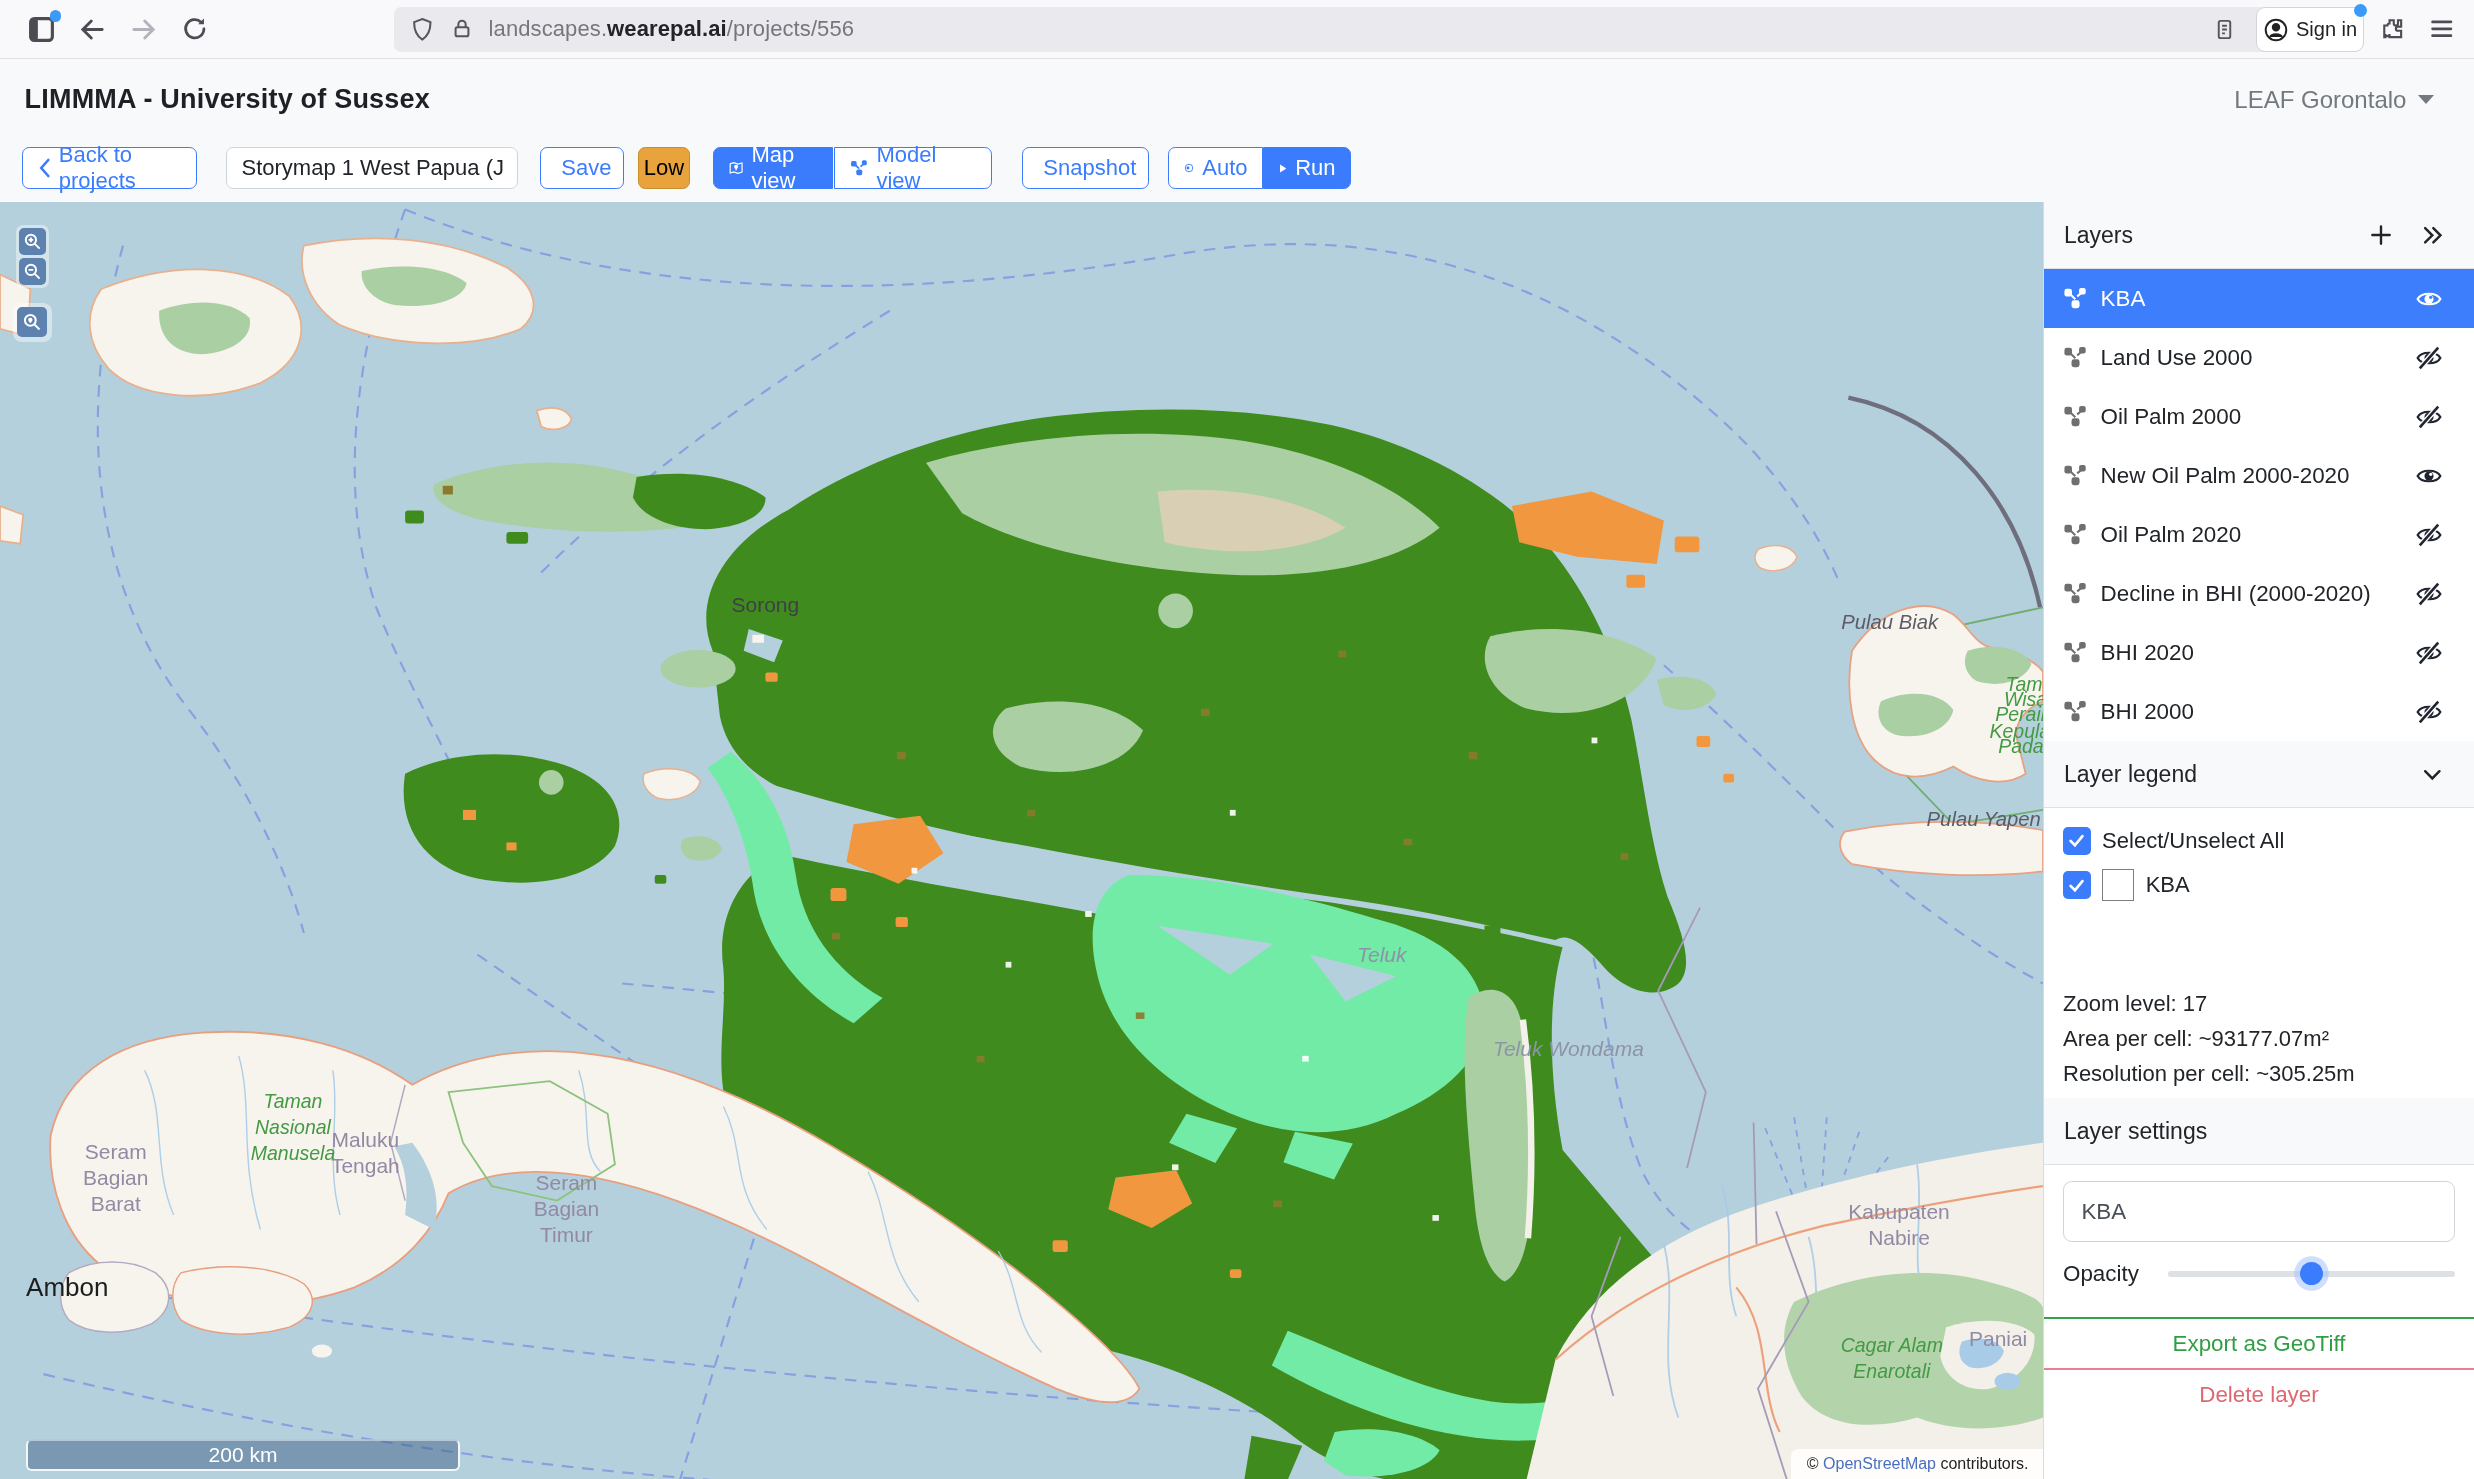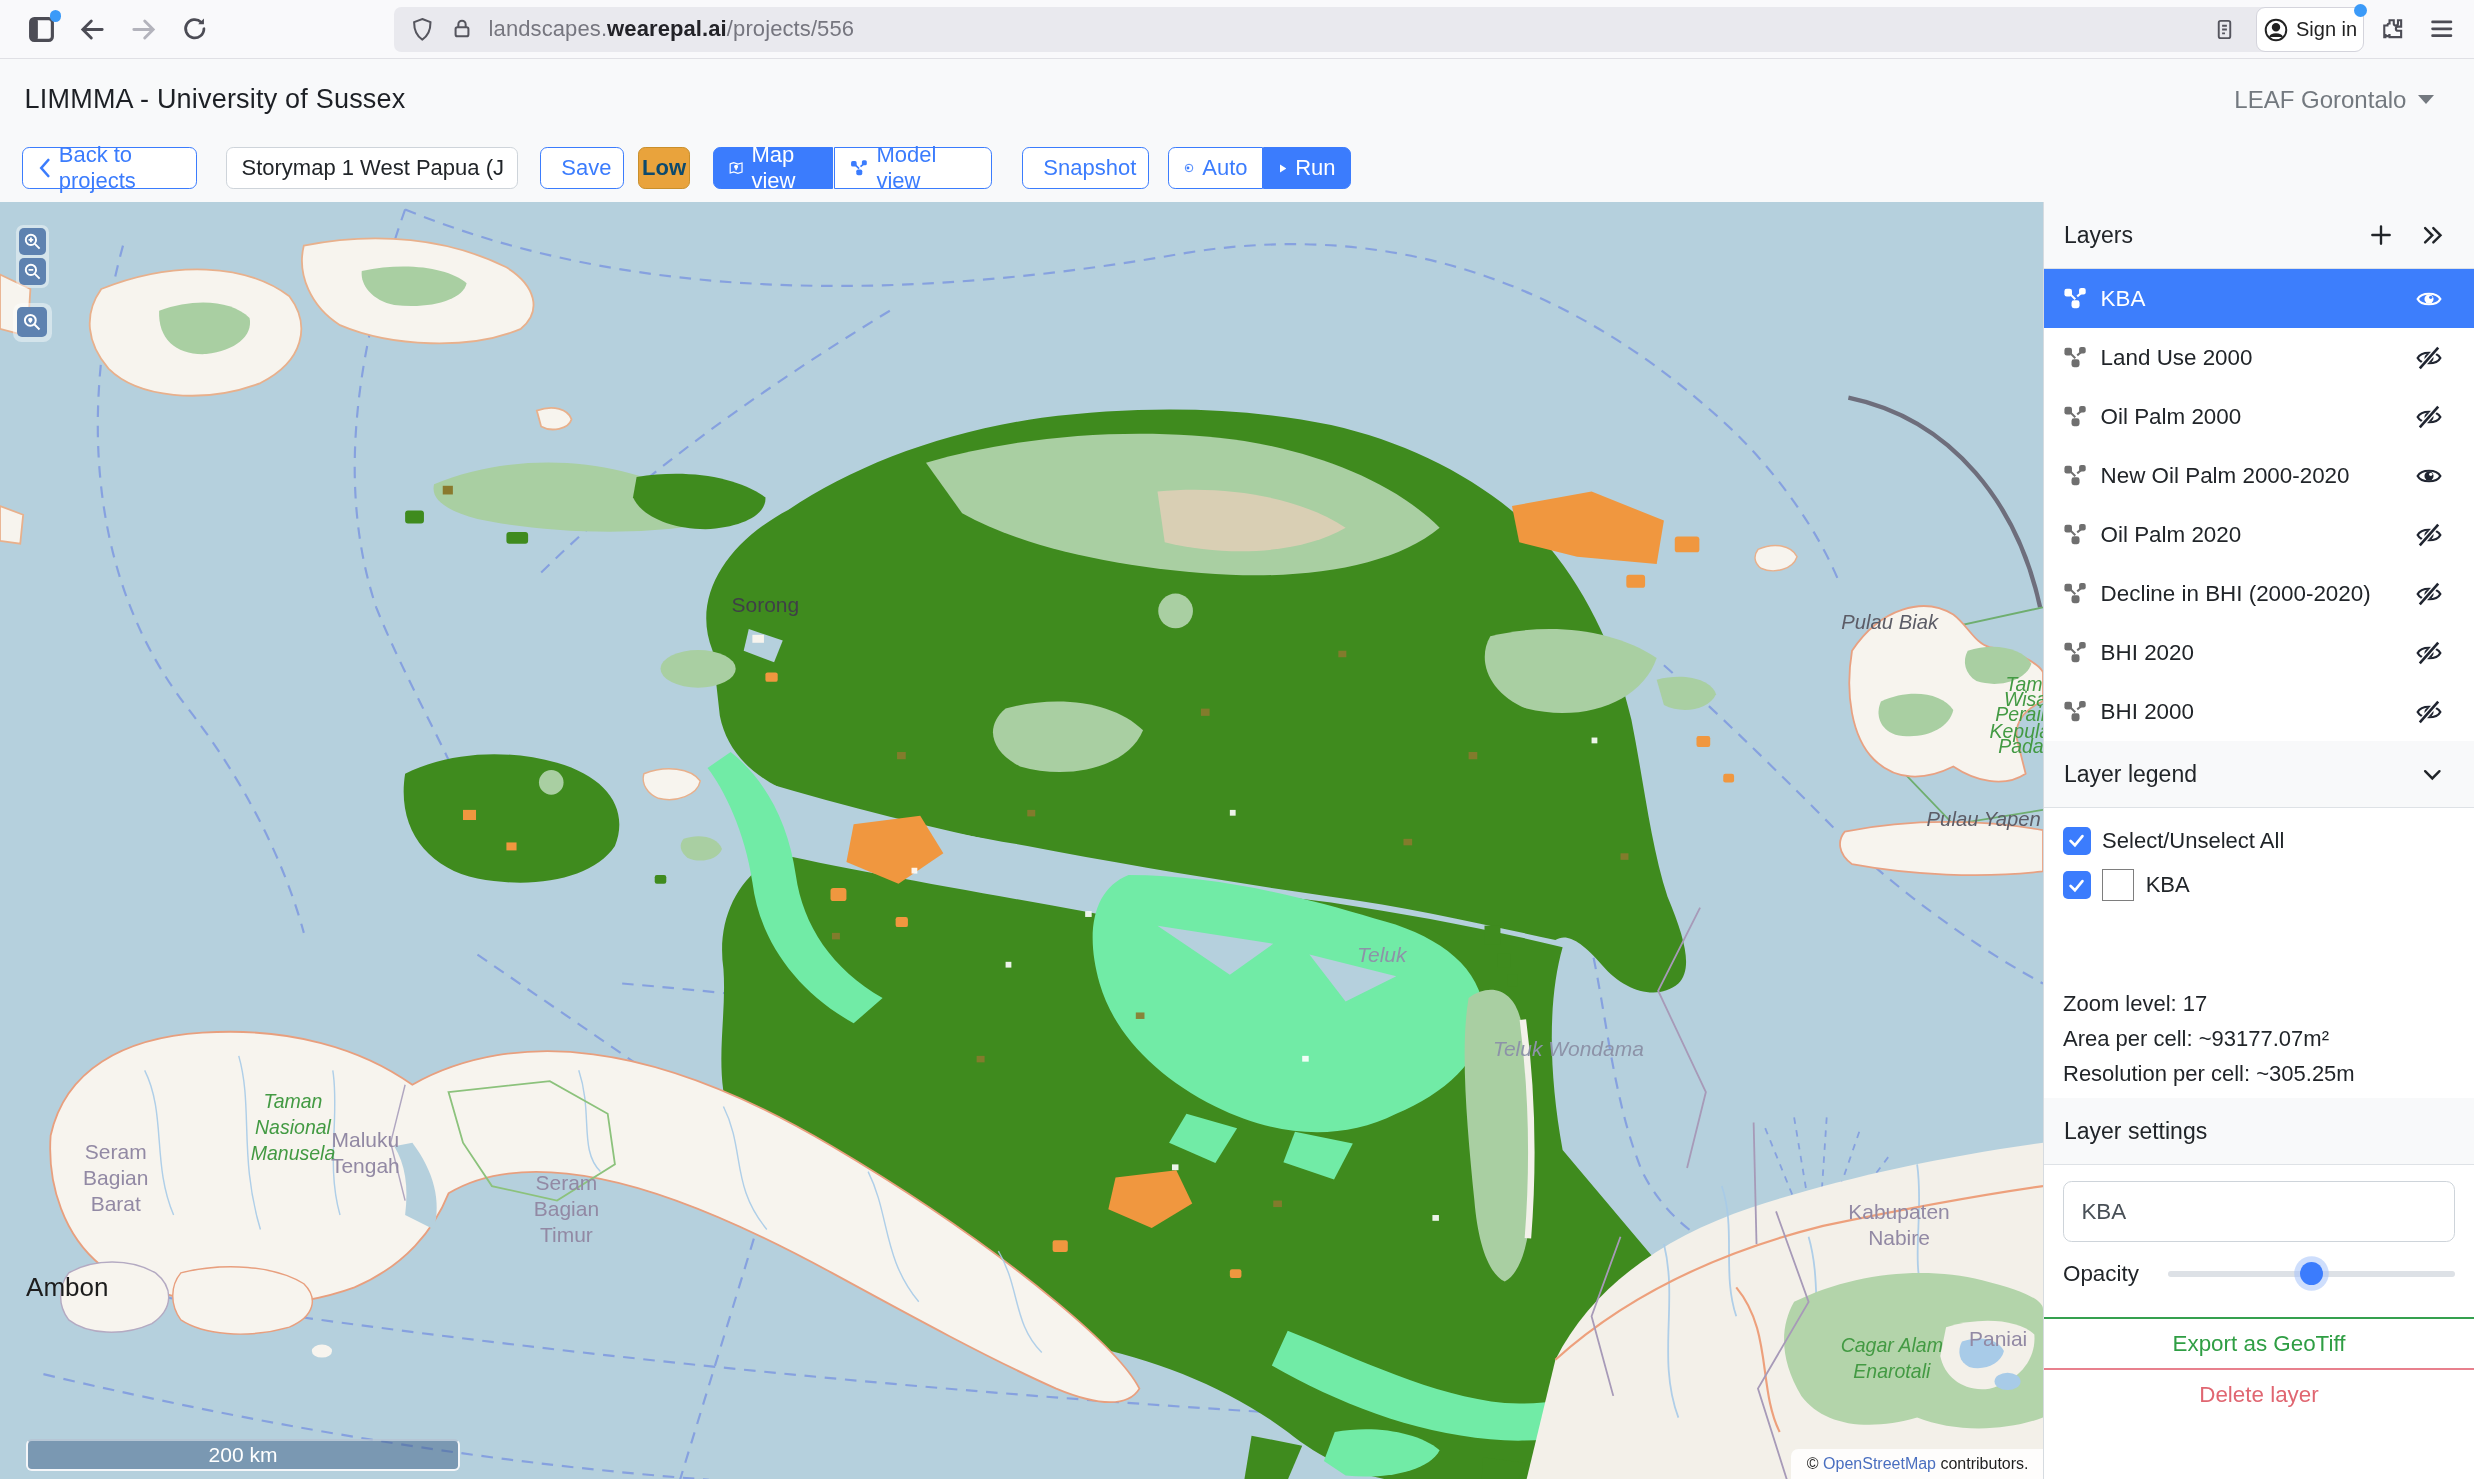--- a/index.html
+++ b/index.html
@@ -20,29 +20,29 @@
   .urlbar .uic{margin-left:16px;color:#55555e;}
   .urltext{margin-left:16px;font-size:22px;color:#76767f;letter-spacing:0.1px;flex:1;}
   .urltext b{color:#232328;font-weight:600;}
   .urlbar .right-ics{display:flex;align-items:center;gap:19px;margin-right:14.5px;color:#55555e;}
   .signin{position:absolute;left:2256px;top:7.2px;width:106px;height:43px;background:#fff;border:1.4px solid #d4d4dc;
     border-radius:9px;display:flex;align-items:center;justify-content:center;gap:7.2px;font-size:20px;color:#222;}
   .signin .bdot{position:absolute;top:-4.3px;right:-4.3px;width:13px;height:13px;border-radius:50%;background:#3b9af8;}
   .chrome .far-ic{position:absolute;top:14.5px;color:#4c4c55;}
   
   .appheader{height:81px;background:#f8f9fa;display:flex;align-items:center;position:relative;}
-  .apptitle{margin-left:24.6px;font-size:27px;color:#1d2025;font-weight:400;letter-spacing:0.2px;}
+  .apptitle{margin-left:24.6px;font-size:27px;color:#1d2025;font-weight:700;letter-spacing:0.2px;}
   .workspace{position:absolute;right:41px;display:flex;align-items:center;gap:11.6px;font-size:24px;color:#73797f;}
   .caret{width:0;height:0;border-left:8px solid transparent;border-right:8px solid transparent;border-top:9.4px solid #73797f;}
   
   .toolbar{height:62px;background:#f8f9fa;position:relative;}
   .tbtn{position:absolute;top:7.2px;height:42px;border-radius:7.2px;display:flex;align-items:center;justify-content:center;
     gap:8.7px;font-size:22px;box-sizing:border-box;border:1.4px solid #3b7cfd;color:#3b7cfd;background:#fff;padding:0 14.5px;}
   .tbtn.filled{background:#3b7cfd;color:#fff;border-color:#3b7cfd;}
-  .tbtn.amber{background:#e9a33c;border-color:#c98f2b;color:#0c4a6e;font-weight:bold;}
+  .tbtn.amber{background:#e9a33c;border-color:#c98f2b;color:#000000;}
   .tinput{position:absolute;top:7.2px;height:42px;box-sizing:border-box;border:1.4px solid #ced4da;border-radius:7.2px;
     font-size:22px;color:#212529;padding:0 14.5px;background:#fff;font-family:inherit;}
   .grp-left{border-top-right-radius:0;border-bottom-right-radius:0;}
   .grp-right{border-top-left-radius:0;border-bottom-left-radius:0;}
   
   .main{display:flex;height:1278px;}
   .mapwrap{position:relative;width:2043px;height:1278px;overflow:hidden;background:#b5d0dd;}
   
   .zoomctl{position:absolute;left:16px;top:23px;background:rgba(255,255,255,.42);border-radius:7.2px;padding:2.9px;
     display:flex;flex-direction:column;gap:2.2px;}

